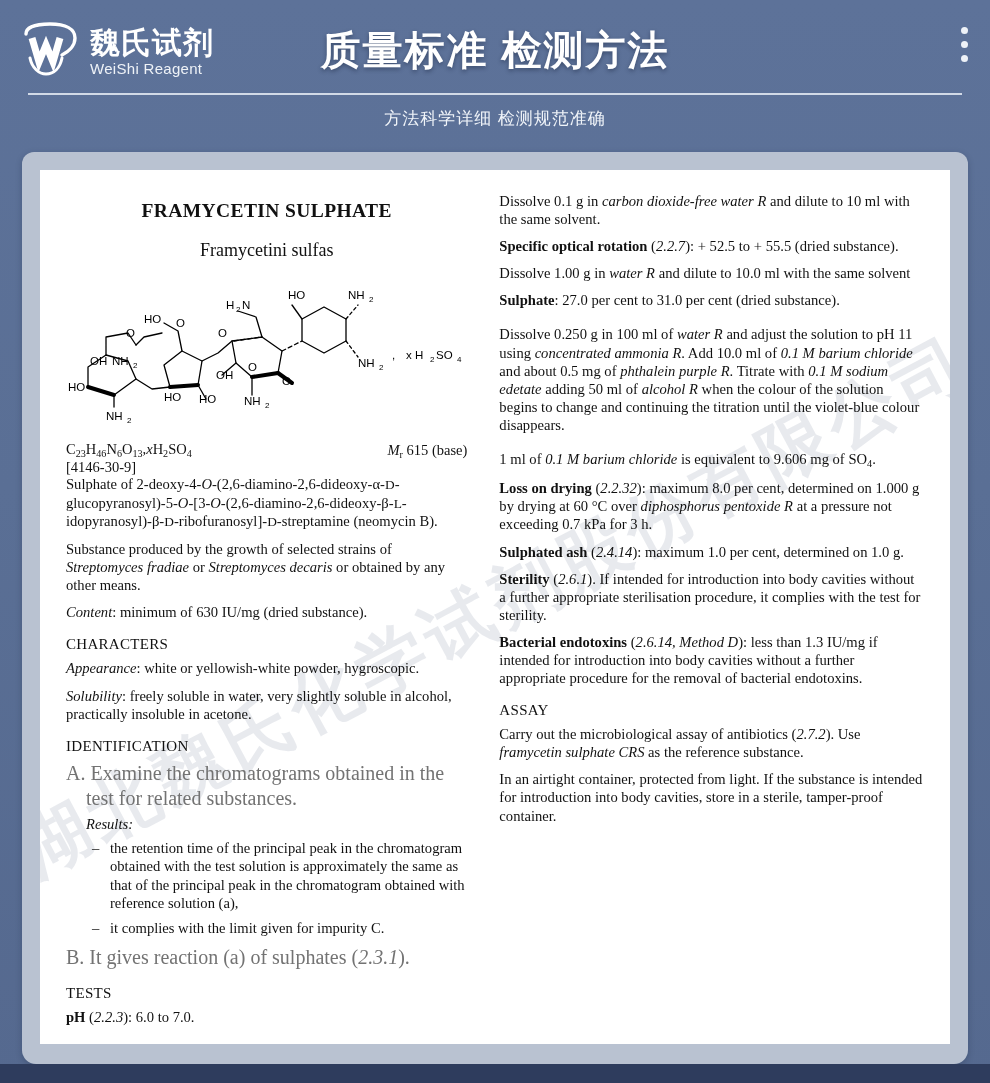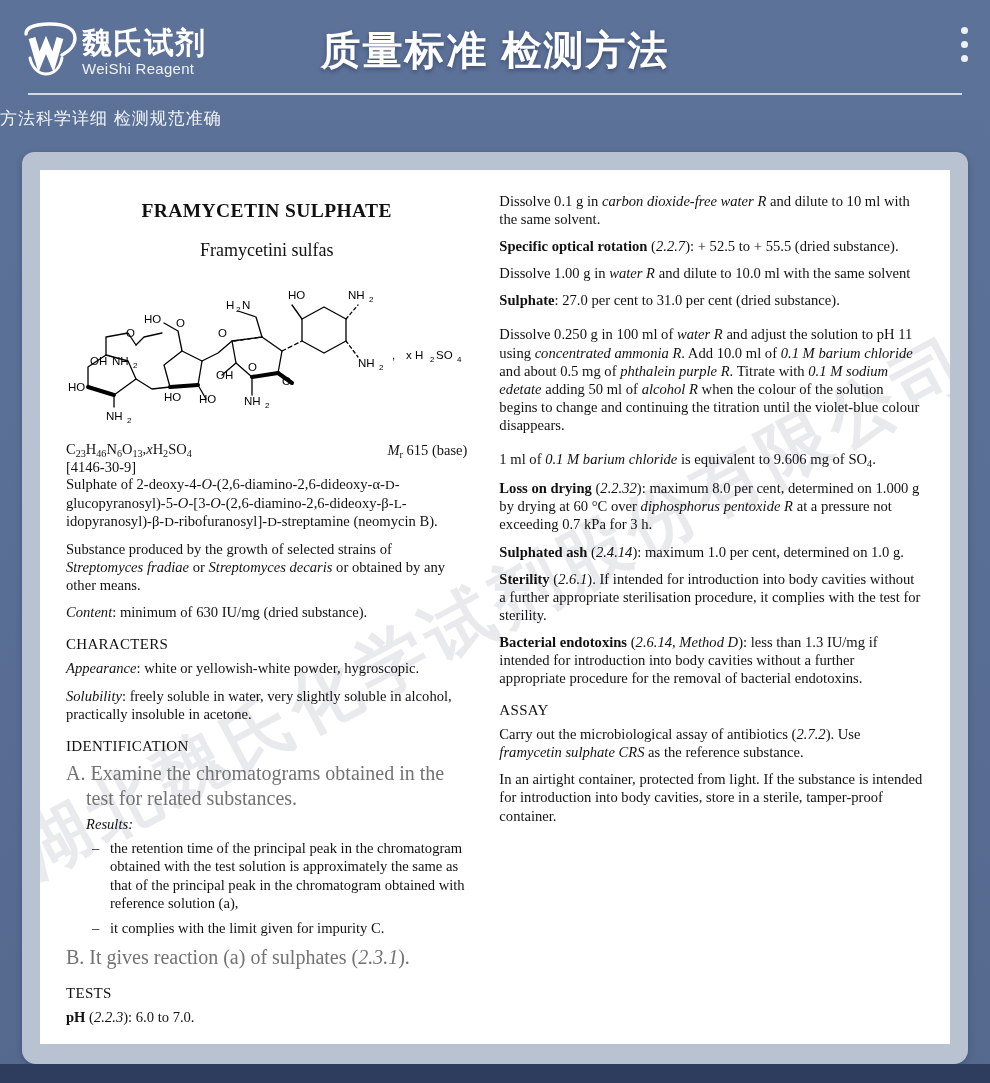--- a/index.html
+++ b/index.html
@@ -25,21 +25,21 @@
     position: relative;
     height: 152px;
     box-sizing: border-box;
   }
   .logo-block {
     position: absolute;
     left: 18px;
     top: 18px;
     display: flex;
     align-items: center;
-    gap: 0;
+    gap: 8px;
   }
   .logo-mark {
     width: 64px;
     height: 64px;
     position: relative;
     flex: none;
   }
   .logo-text {
     display: flex;
     flex-direction: column;
@@ -98,21 +98,21 @@
     top: 93px;
     height: 2px;
     background: #dfe6ef;
     opacity: 0.9;
   }
   .header-sub {
     position: absolute;
     left: 0;
     right: 0;
     top: 107px;
-    text-align: left;
+    text-align: center;
     color: #f0f4f9;
     font-family: "Liberation Sans", sans-serif;
     font-size: 17px;
     letter-spacing: 1px;
   }
 
   
   .card {
     position: absolute;
     left: 22px;

